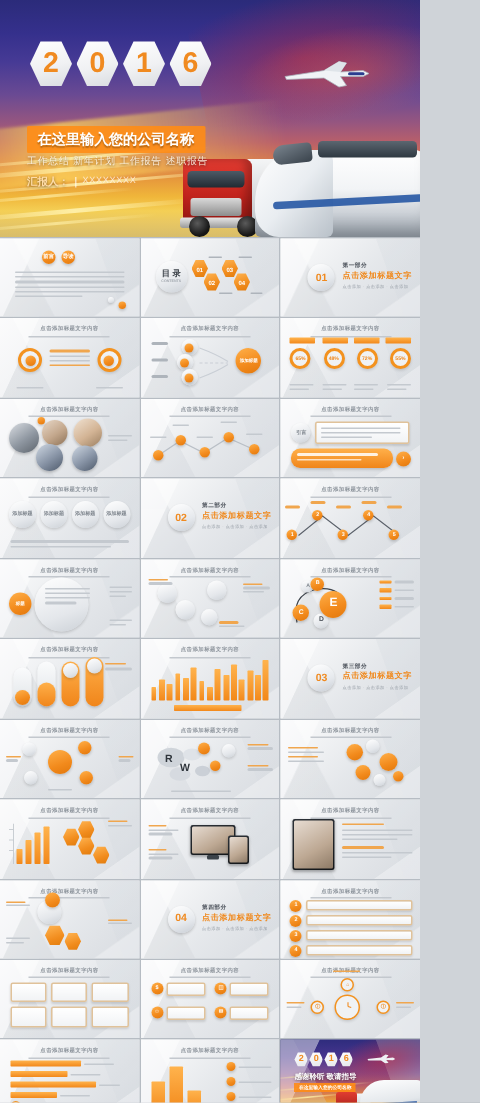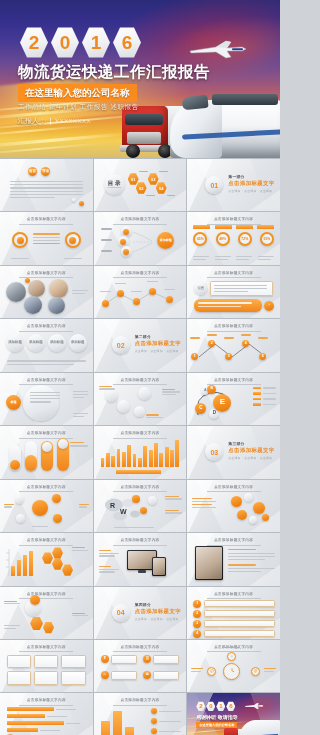--- a/index.html
+++ b/index.html
@@ -374,21 +374,20 @@
           <span>0</span>
         </div>
       <div class="hex">
           <span>1</span>
         </div>
       <div class="hex">
           <span>6</span>
         </div>
     </div>
 
-    <div class="cv-title">物流货运快递工作汇报报告</div>
     <div class="cv-sub">在这里输入您的公司名称</div>
     <div class="cv-kw">工作总结 新年计划 工作报告 述职报告</div>
     <div class="cv-rep">
       <span class="lbl">汇报人：</span>
       <span class="bar"></span>
       <span class="val">XXXXXXXX</span>
     </div>
   </div>
 
   <div class="grid">

